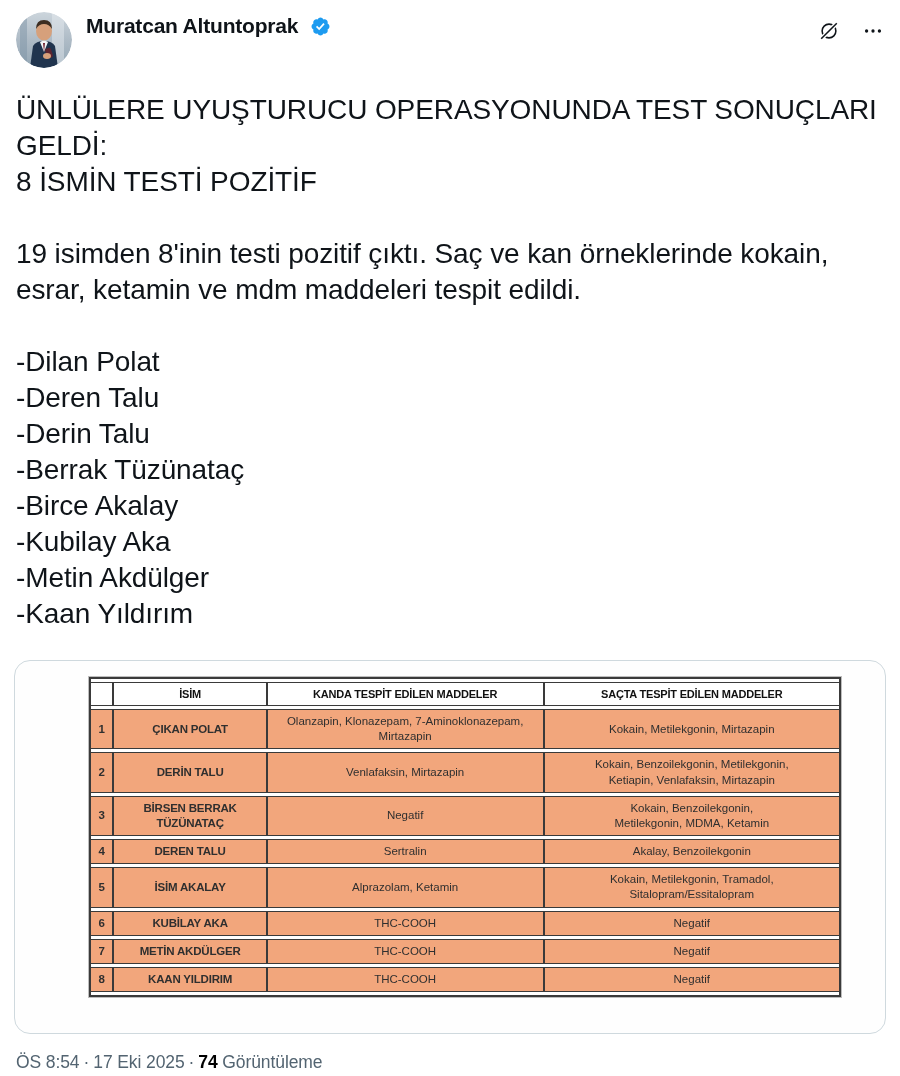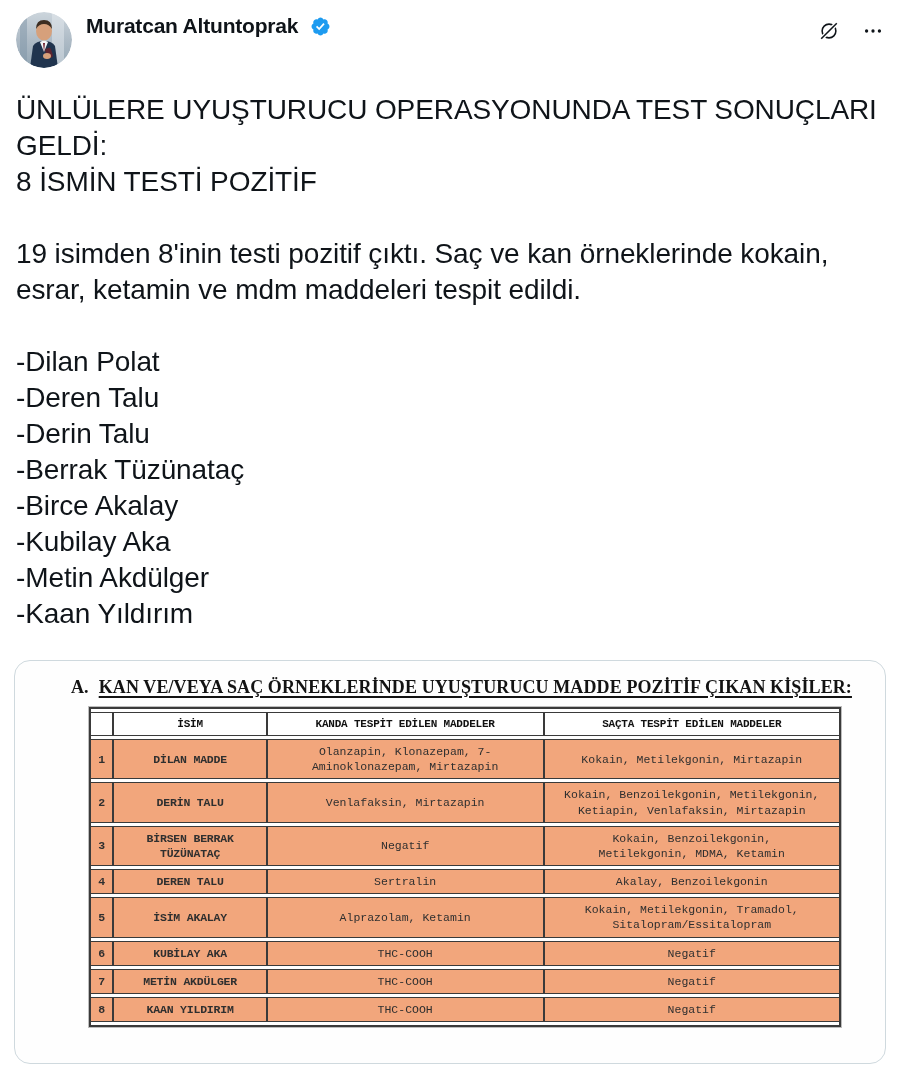--- a/index.html
+++ b/index.html
@@ -69,21 +69,21 @@
     box-shadow: 0 0 0 1px #bdbdbd;
   }
   table.results {
     width: 100%;
     border-collapse: separate;
     border-spacing: 0 3px;
     table-layout: fixed;
   }
   table.results th, table.results td {
     border: 1px solid #3a3a3a;
-    font-family: Liberation Mono, monospace;
+    font-family: Liberation Sans, sans-serif;
     text-align: center; vertical-align: middle;
     color: #2f2f2f;
   }
   table.results th:first-child, table.results td:first-child { border-left: 0; }
   table.results th:last-child,  table.results td:last-child  { border-right: 0; margin-left: 13px; }
   table.results th {
     background: #ffffff; color: #111;
     font-size: 11px; font-weight: 700;
     height: 24px; letter-spacing: -0.2px;
   }
@@ -175,43 +175,40 @@
 -Dilan Polat
 -Deren Talu
 -Derin Talu
 -Berrak Tüzünataç
 -Birce Akalay
 -Kubilay Aka
 -Metin Akdülger
 -Kaan Yıldırım</div>
 
   <div class="attachment-card">
-    <div class="doc-title">
-      <span class="sec">A.</span><span class="underlined">KAN VE/VEYA SAÇ ÖRNEKLERİNDE UYUŞTURUCU MADDE POZİTİF ÇIKAN KİŞİLER:</span>
-    </div>
     <div class="table-outer">
       <table class="results">
         <colgroup>
           <col class="c-no">
             <col class="c-name">
             <col class="c-blood">
             <col class="c-hair">
         </colgroup>
         <thead>
           <tr>
             <th></th>
             <th>İSİM</th>
             <th>KANDA TESPİT EDİLEN MADDELER</th>
             <th>SAÇTA TESPİT EDİLEN MADDELER</th>
           </tr>
         </thead>
         <tbody>
             <tr>
               <td class="cell-no" style="--rowfill: #f2a67c;">1</td>
-              <td class="cell-name" style="--rowfill: #f2a67c;">DİLAN MADDE</td>
+              <td class="cell-name" style="--rowfill: #f2a67c;">ÇIKAN POLAT</td>
               <td class="cell-blood" style="--rowfill: #f2a67c;">Olanzapin, Klonazepam, 7-Aminoklonazepam, Mirtazapin</td>
               <td class="cell-hair" style="--rowfill: #f2a67c;">Kokain, Metilekgonin, Mirtazapin</td>
             </tr>
             <tr>
               <td class="cell-no" style="--rowfill: #f2a67c;">2</td>
               <td class="cell-name" style="--rowfill: #f2a67c;">DERİN TALU</td>
               <td class="cell-blood" style="--rowfill: #f2a67c;">Venlafaksin, Mirtazapin</td>
               <td class="cell-hair" style="--rowfill: #f2a67c;">Kokain, Benzoilekgonin, Metilekgonin,
 Ketiapin, Venlafaksin, Mirtazapin</td>
             </tr>

